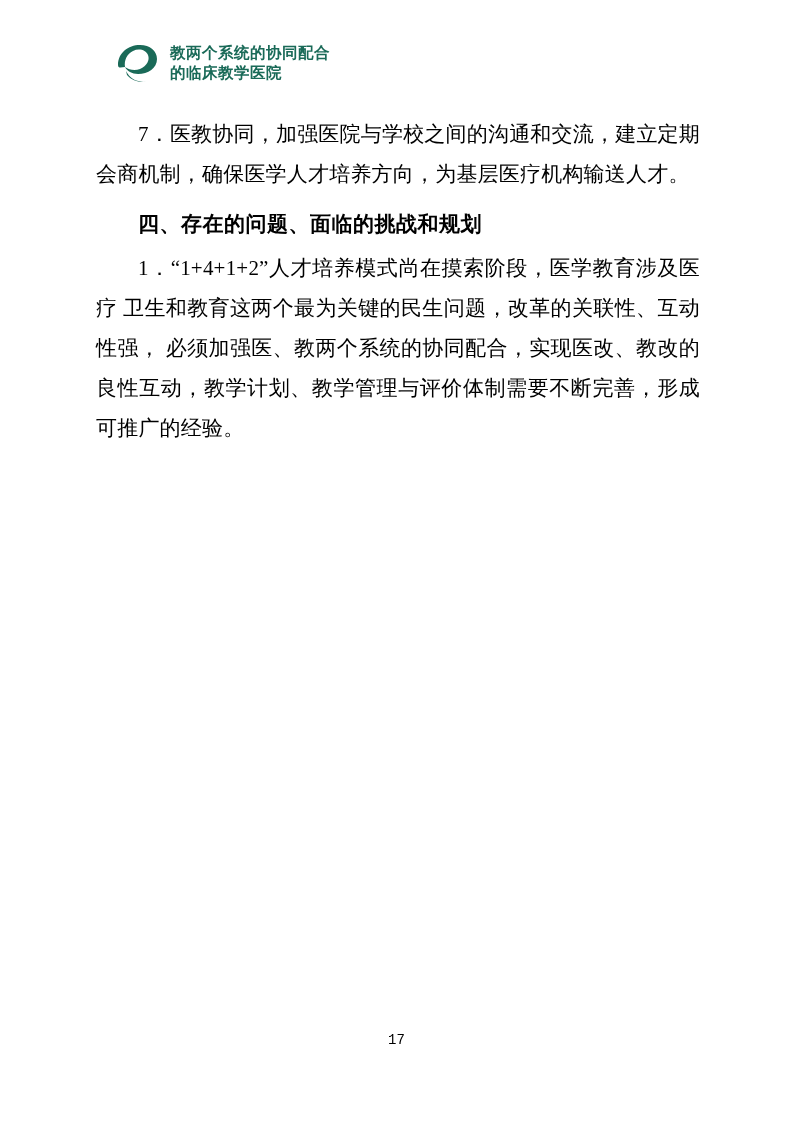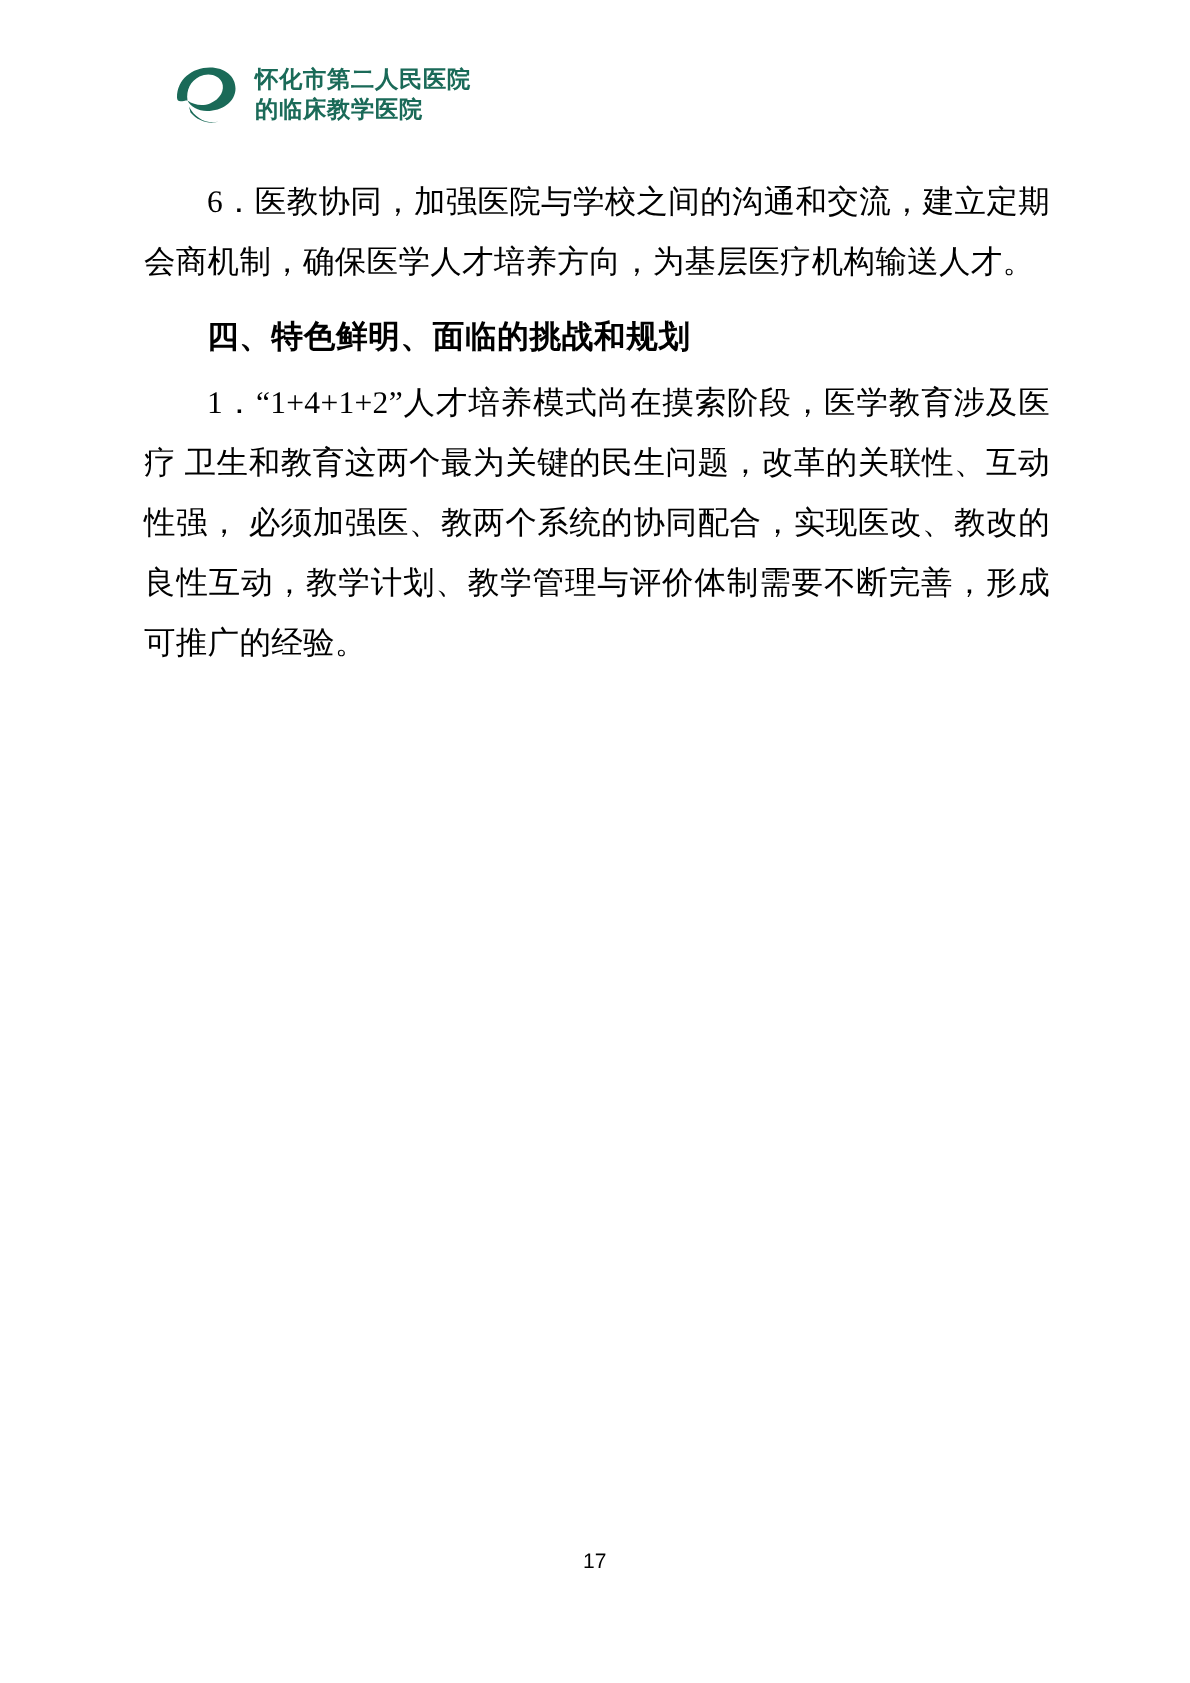--- a/index.html
+++ b/index.html
@@ -82,47 +82,47 @@
   }
 
   
   .page-number {
     position: absolute;
     left: 0;
     right: 0;
     top: 1032px;
     text-align: center;
     font-size: 14px;
-    font-family: Liberation Sans, sans-serif;
+    font-family: Liberation Mono, monospace;
     color: #000;
   }
 </style>
 </head>
 <body>
 
 <div class="page">
 
   <div class="content">
 
     <div class="letterhead">
       <div class="logo-mark">
         <svg width="46" height="46" viewBox="0 0 46 46" aria-hidden="true">
           <path d="M4,24 C4,12 14,4 26,4 C36,4 43,10 43,18 C43,27 34,33 24,33 C18,33 13,30 11,26 C15,29 21,30 26,28 C33,25 36,19 34,14 C32,9 25,7 19,10 C13,13 10,19 11,26 C8,26 4,28 4,24 Z" fill="#1a6a58"></path>
           <path d="M12,30 C16,38 24,42 32,40 C26,42 18,40 13,34 Z" fill="#1a6a58"></path>
         </svg>
       </div>
       <div class="logo-text">
-        <div class="logo-line">怀化市第二人民医院</div>
+        <div class="logo-line">教两个系统的协同配合</div>
         <div class="logo-line second">的临床教学医院</div>
       </div>
     </div>
 
     <div class="doc-body">
-      <p class="para">6．医教协同，加强医院与学校之间的沟通和交流，建立定期会商机制，确保医学人才培养方向，为基层医疗机构输送人才。</p>
-      <p class="heading">四、特色鲜明、面临的挑战和规划</p>
+      <p class="para">7．医教协同，加强医院与学校之间的沟通和交流，建立定期会商机制，确保医学人才培养方向，为基层医疗机构输送人才。</p>
+      <p class="heading">四、存在的问题、面临的挑战和规划</p>
       <p class="para">1．“1+4+1+2”人才培养模式尚在摸索阶段，医学教育涉及医疗 卫生和教育这两个最为关键的民生问题，改革的关联性、互动性强， 必须加强医、教两个系统的协同配合，实现医改、教改的良性互动，教学计划、教学管理与评价体制需要不断完善，形成可推广的经验。</p>
     </div>
 
   </div>
 
   <div class="page-number">17</div>
 
 </div>
 
 </body></html>

